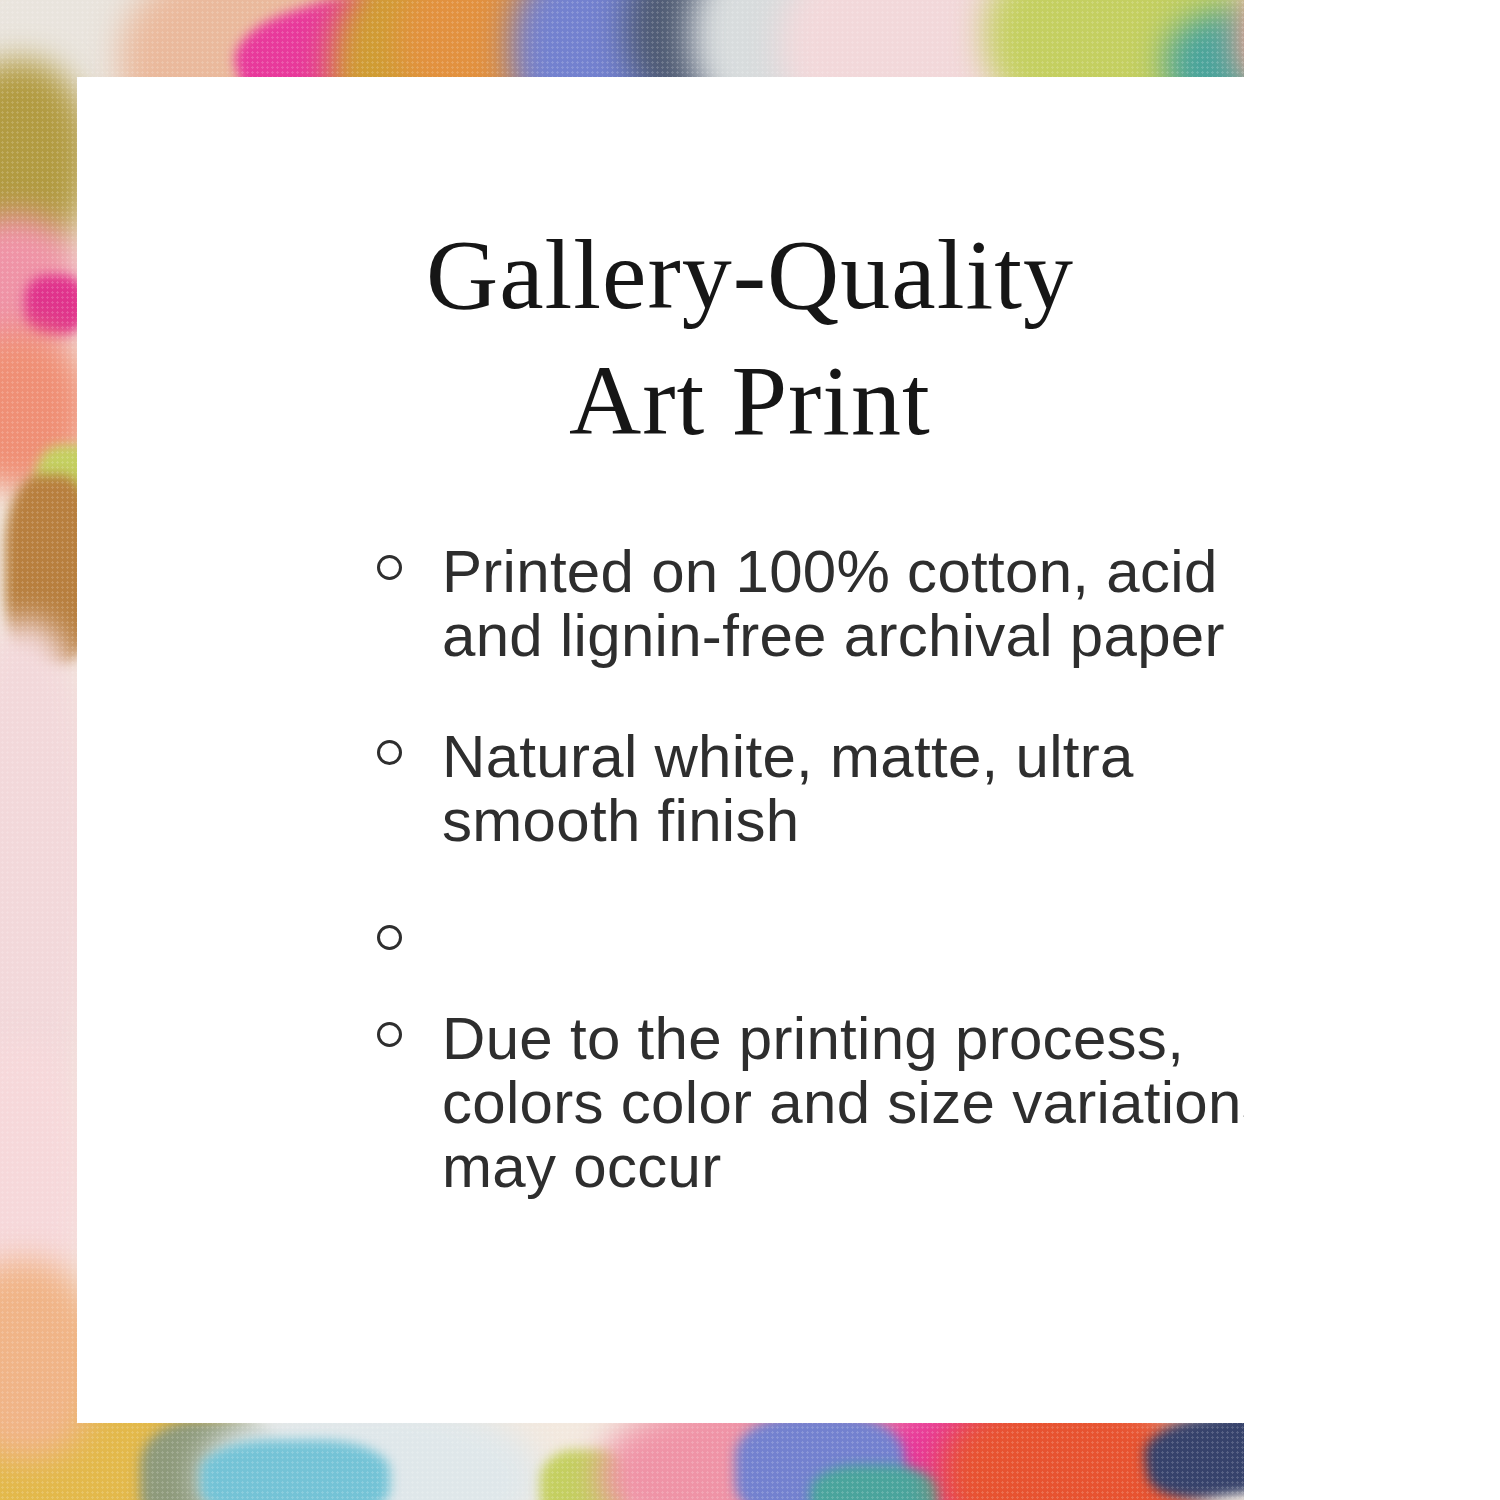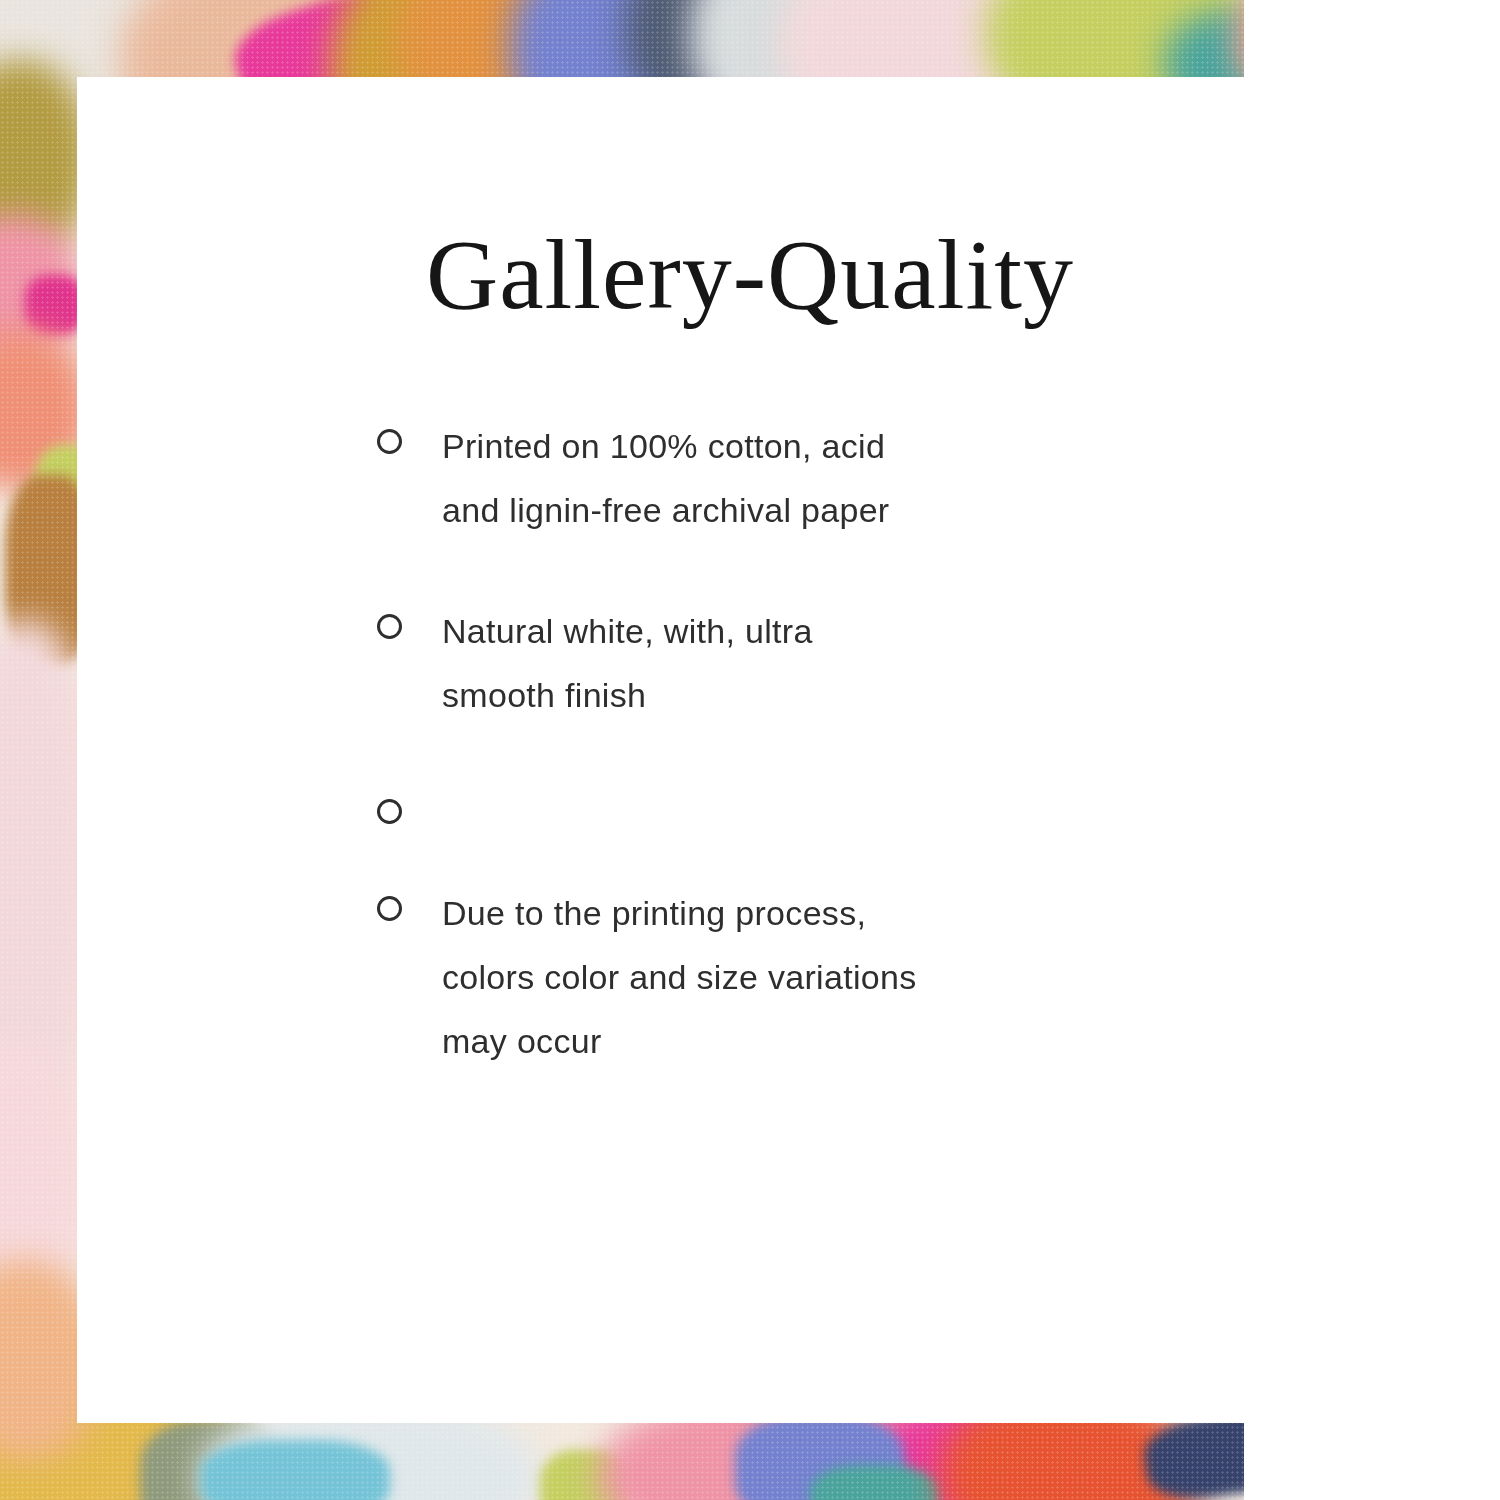--- a/index.html
+++ b/index.html
@@ -54,21 +54,21 @@
     margin:0 0 57px 0;
   }
   .dot{
     flex:0 0 auto;
     width:19px;height:19px;
     border:3px solid var(--body_color,#2e2e2e);
     border-radius:50%;
     margin:15px 40px 0 0;
   }
   .btext{
-    font-size:34px;
+    font-size:60px;
     line-height:64px;
     letter-spacing:.3px;
     color:var(--body_color,#2e2e2e);
     white-space:pre-line;
   }
 </style>
 </head>
 <body>
 
 <div class="canvas">
@@ -126,30 +126,31 @@
     <i class="blob sm" style="left:5px;top:475px;width:90px;height:190px;background:var(--brown)"></i>
     <i class="blob" style="left:-50px;top:620px;width:150px;height:500px;background:var(--blush)"></i>
     <i class="blob" style="left:-50px;top:1040px;width:140px;height:280px;background:var(--pale_pink)"></i>
     <i class="blob" style="left:-50px;top:1260px;width:150px;height:200px;background:var(--peach)"></i>
     <span class="texture"></span>
   </div>
 
   <div class="card">
     <h1 class="title">
       <span>Gallery-Quality</span>
+      <span>Art Print</span>
     </h1>
     <ul class="bullets">
       <li>
         <span class="dot"></span>
         <span class="btext">Printed on 100% cotton, acid
 and lignin-free archival paper</span>
       </li>
       <li>
         <span class="dot"></span>
-        <span class="btext">Natural white, with, ultra
+        <span class="btext">Natural white, matte, ultra
 smooth finish</span>
       </li>
       <li>
         <span class="dot"></span>
       </li>
       <li>
         <span class="dot"></span>
         <span class="btext">Due to the printing process,
 colors color and size variations
 may occur</span>

